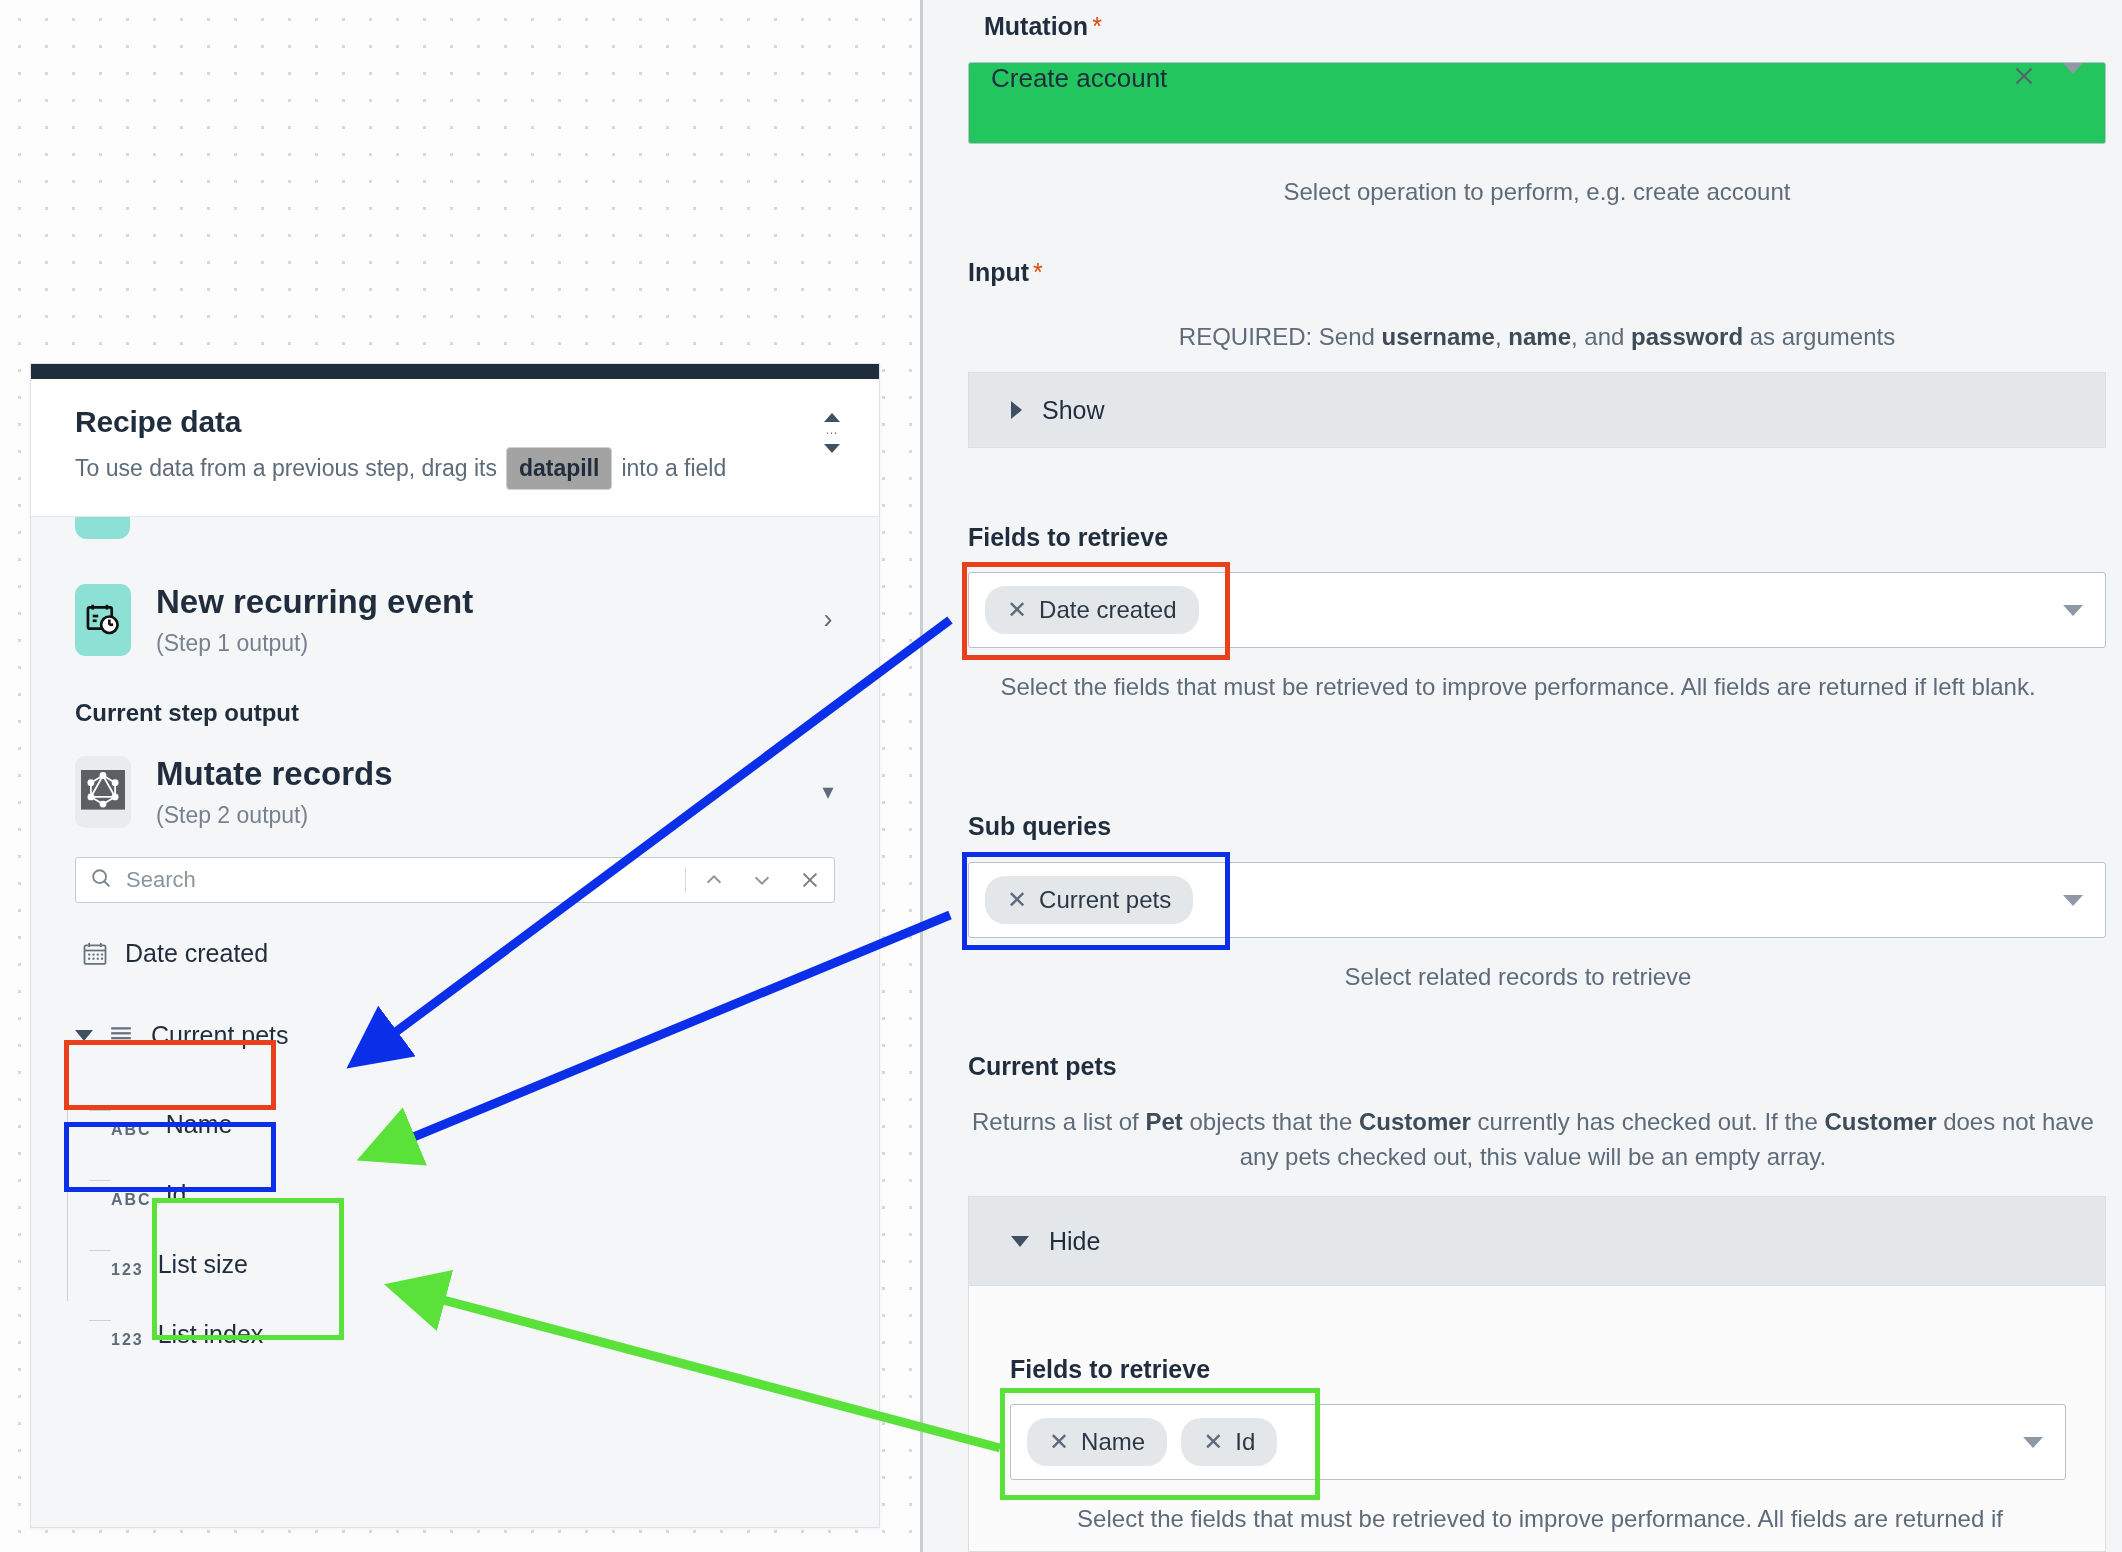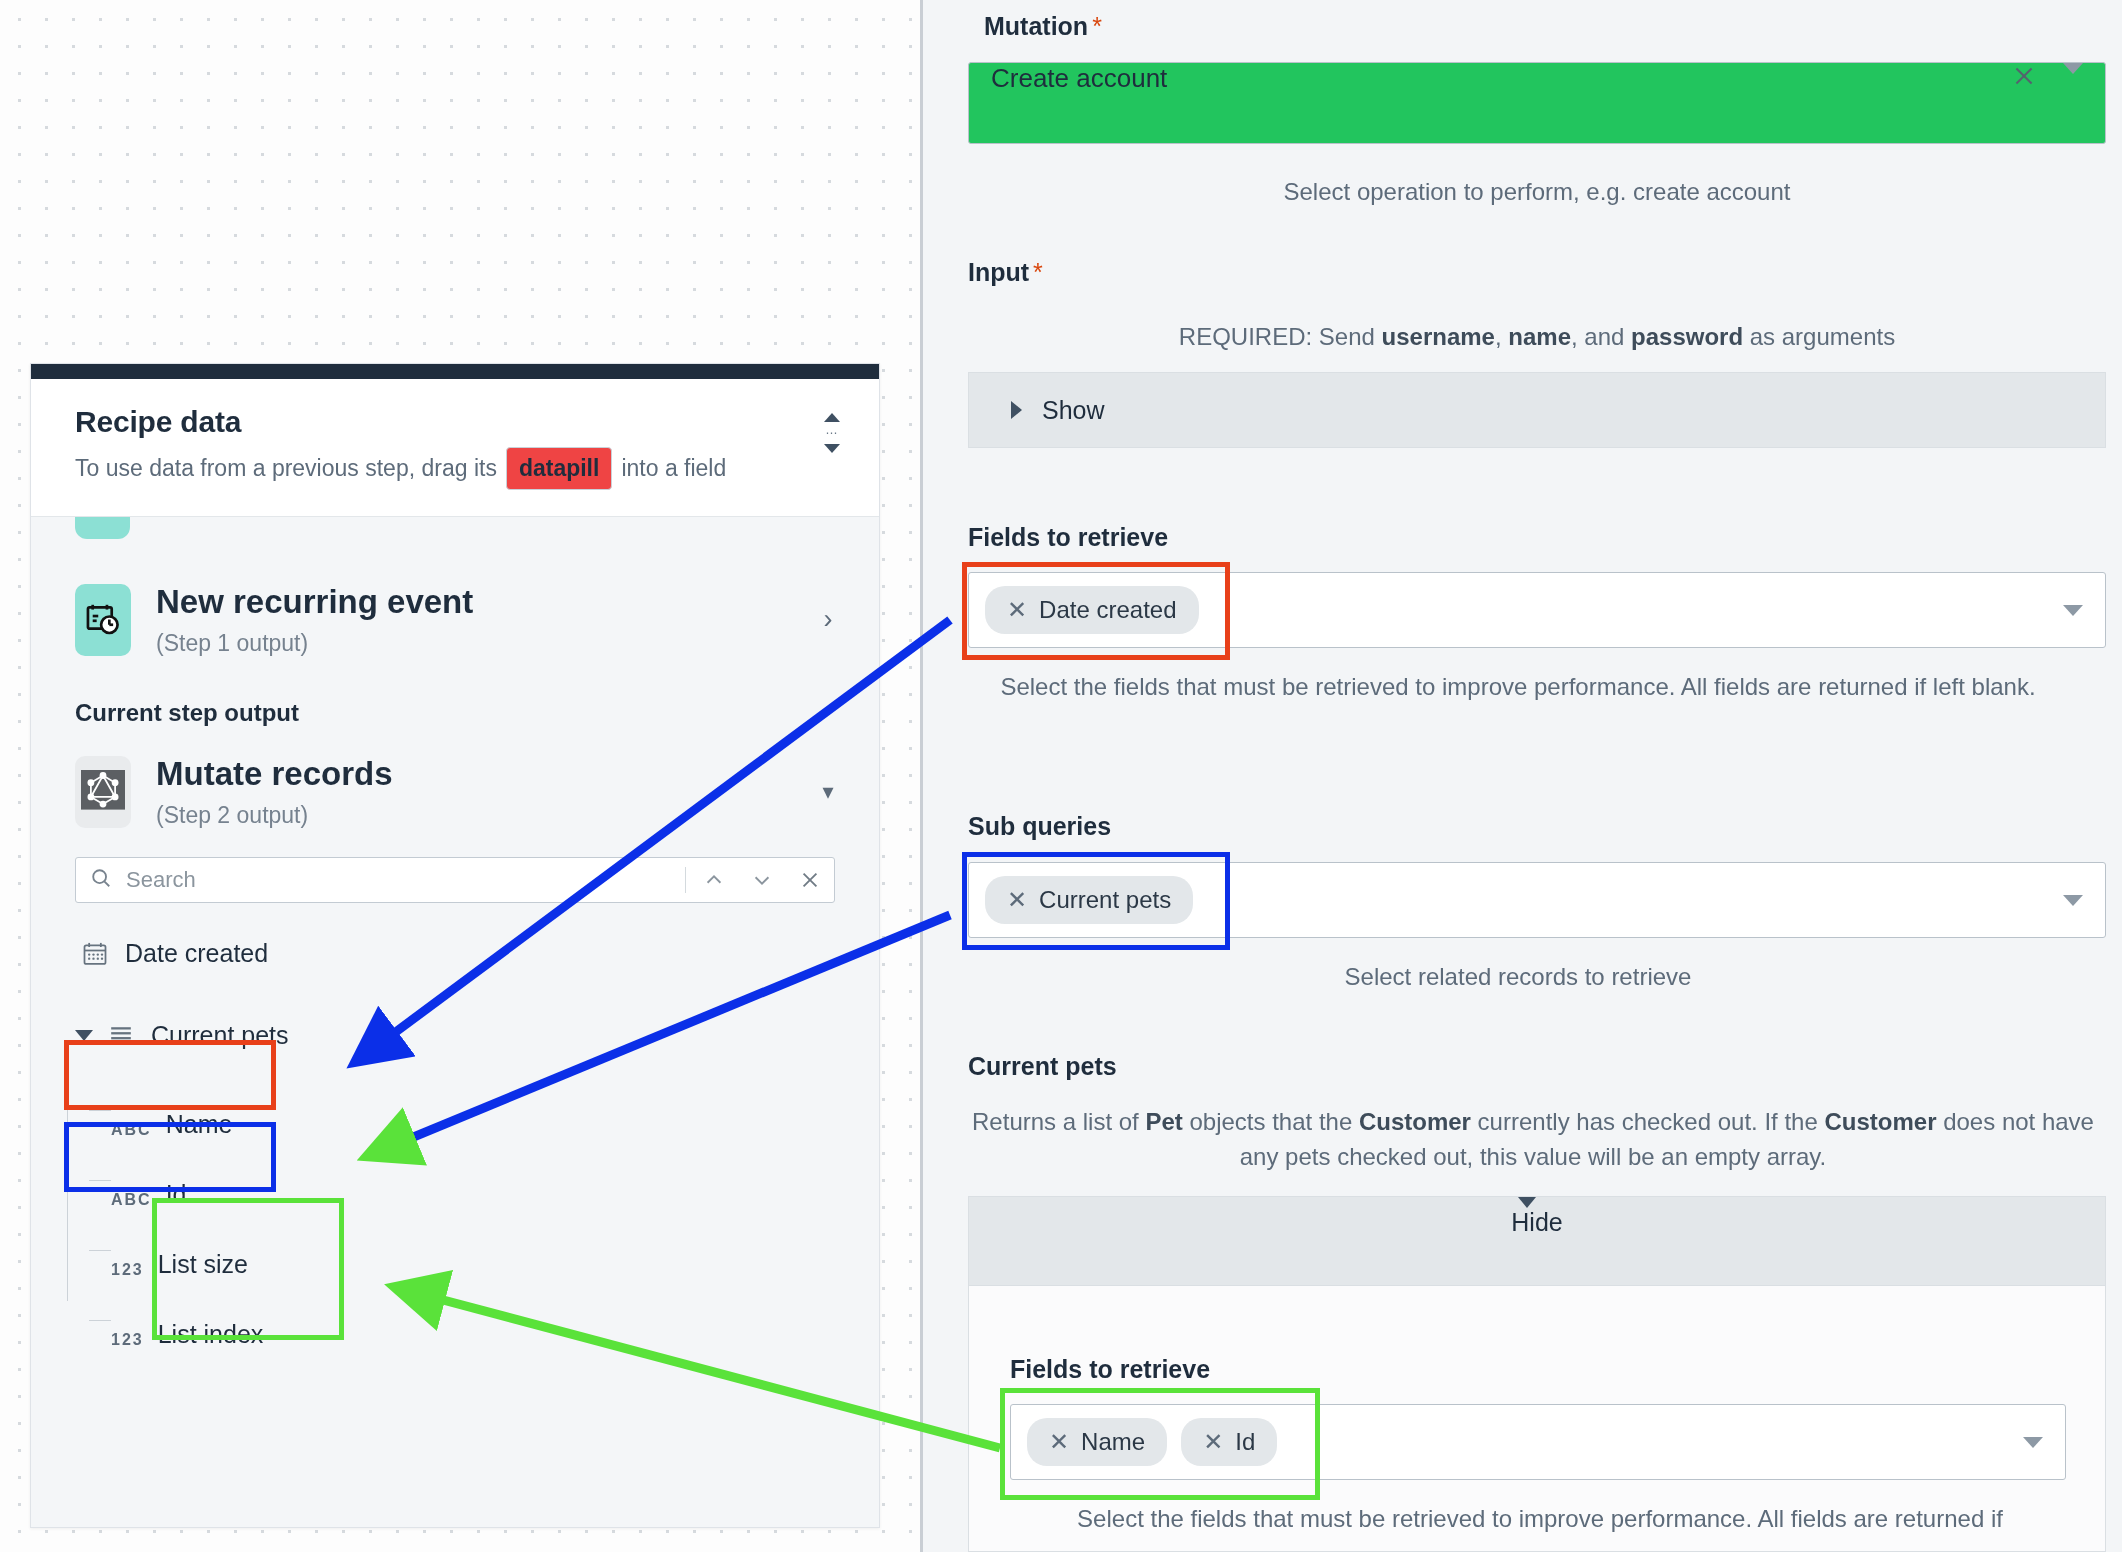--- a/index.html
+++ b/index.html
@@ -45,21 +45,21 @@
   #recipe-title {
     font-size:30px; font-weight:bold; color:#1f2d3d; letter-spacing:-.2px;
     margin:0 0 8px 0;
   }
   #recipe-sub {
     font-size:23px; color:#5d6b7a; line-height:1.5;
     display:flex; align-items:center; flex-wrap:wrap; gap:0;
   }
   #recipe-sub .pill {
     display:inline-block; border:1px solid #c9d1d8; border-radius:4px;
-    background:#ef4444; padding:3px 12px; margin:0 9px;
+    background:#a3a3a3; padding:3px 12px; margin:0 9px;
     font-weight:bold; color:#1f2d3d; font-size:23px;
   }
   #resize-handle {
     position:absolute; right:34px; top:34px; width:26px; height:40px;
     display:flex; flex-direction:column; align-items:center; justify-content:space-between;
   }
   .tri-up { width:0;height:0;border-left:8px solid transparent;border-right:8px solid transparent;border-bottom:9px solid #3f5062; }
   .tri-dn { width:0;height:0;border-left:8px solid transparent;border-right:8px solid transparent;border-top:9px solid #3f5062; }
   .dots4 { font-size:12px; color:#6b7a89; letter-spacing:1px; line-height:6px; }
 
@@ -374,21 +374,21 @@
     </span>
     <span class="sel-caret"></span>
   </div>
   <div class="f-hint" style="position:absolute; left:0; top:960px; width:1100px;">Select related records to retrieve</div>
 
   <div class="f-label" style="position:absolute; left:0; top:1052px;">Current pets</div>
   <div class="f-hint" style="position:absolute; left:0; top:1105px; width:1130px;">
     <span>Returns a list of </span><b>Pet</b><span> objects that the </span><b>Customer</b><span> currently has checked out. If the </span><b>Customer</b><span> does not have any pets checked out, this value will be an empty array.</span>
   </div>
 
-  <div class="collapse-bar" style="position:absolute; left:0; top:1196px; width:1138px; height:90px;flex-direction:column;">
+  <div class="collapse-bar" style="position:absolute; left:0; top:1196px; width:1138px; height:90px;">
     <span class="tri-down"></span>
     <span>Hide</span>
   </div>
 
   <div style="position:absolute; left:0; top:1286px; width:1138px; height:266px; background:#fbfbfc; border:1px solid #dadfe3; border-top:none;"></div>
 
   <div class="f-label" style="position:absolute; left:42px; top:1355px;">Fields to retrieve</div>
   <div class="chip-box" style="position:absolute; left:42px; top:1404px; width:1056px; height:76px;">
     <span class="chip-area">
       <span class="chip">

